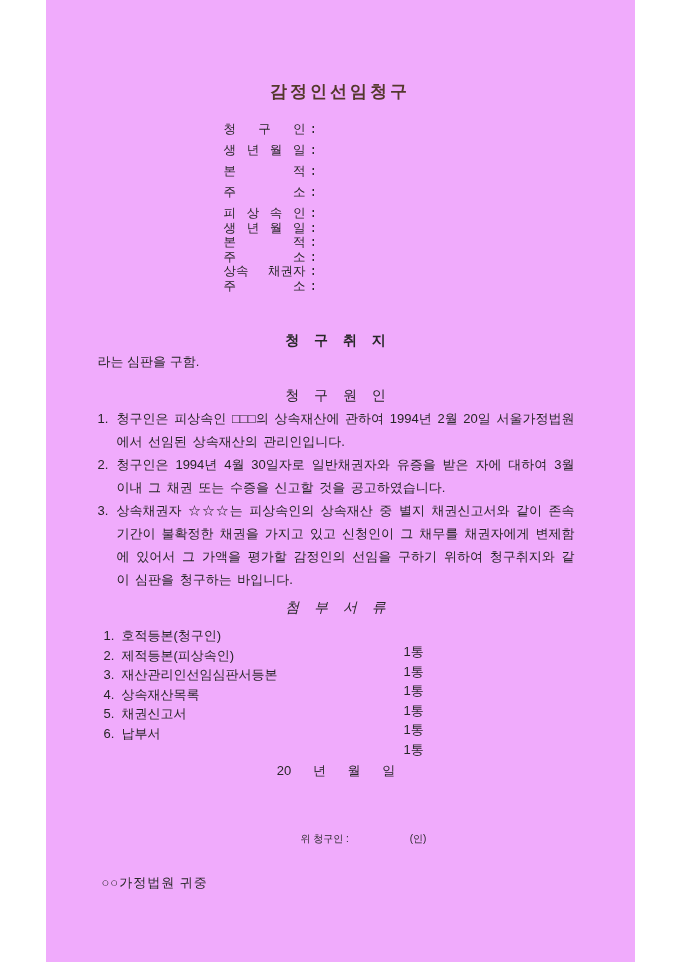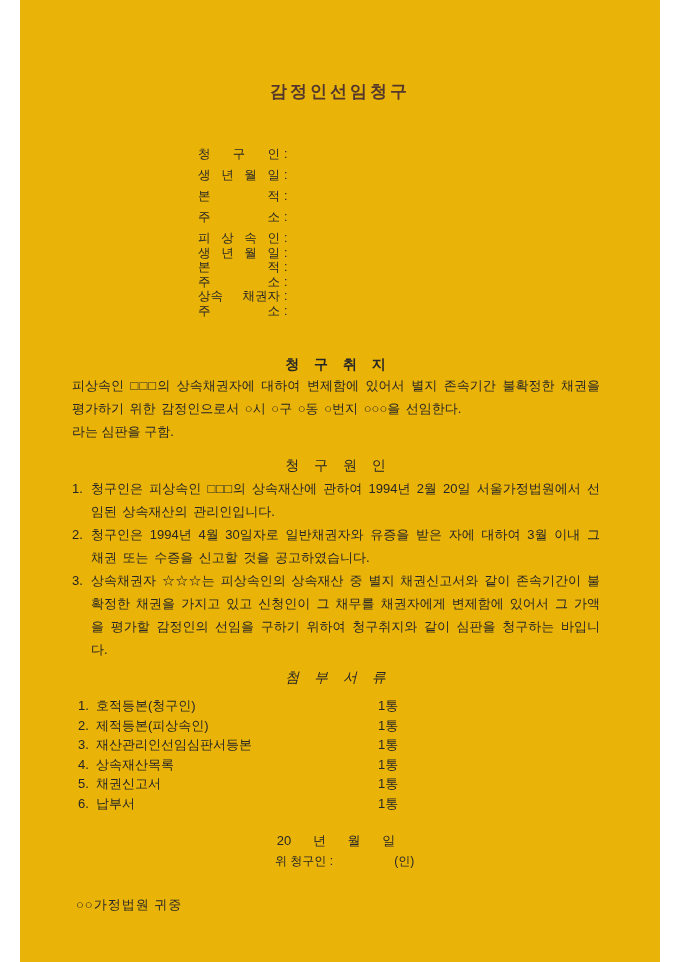--- a/index.html
+++ b/index.html
@@ -1,34 +1,34 @@
 <!DOCTYPE html>
 <html lang="ko"><head>
 <meta charset="utf-8">
 <style>
   html,body { margin:0; padding:0; background:#ffffff; }
   .page {
     position:relative;
-    width:640px; height:962px;
+    width:589px; height:962px;
     margin:0 auto;
-    background:#eab308;
+    background:#f0abfc;
     font-family:"Liberation Sans", sans-serif;
     color:#262626;
     overflow:hidden;
   }
   .title-wrap { padding-top:80px; text-align:center; }
   .doc-title {
     font-size:17px; font-weight:bold;
     letter-spacing:3px;
     color:#54382c;
   }
   .content { padding:0 60px 0 52px; }
 
   
-  .party { margin-top:44px; margin-left:126px; font-size:12.5px; }
+  .party { margin-top:20px; margin-left:126px; font-size:12.5px;font-family:Liberation Mono, monospace; }
   .party-row { white-space:nowrap; }
   .party-row.wide { height:21px; line-height:15px; }
   .party-row.tight { height:14.5px; line-height:14px; }
   .party-label {
     display:inline-block; width:82px;
     text-align:justify; text-align-last:justify;
     -moz-text-align-last:justify;
     vertical-align:top;
   }
   .party-colon { display:inline-block; margin-left:4px; }
@@ -50,25 +50,25 @@
   
   .reason-list { margin-top:2px; }
   .reason-item { display:flex; font-size:13px; line-height:23px; }
   .reason-no   { flex:0 0 19px; }
   .reason-text { flex:1 1 auto; text-align:justify; word-spacing:2px; }
 
   
   .att-list { margin-top:9px; }
   .att-row  { position:relative; font-size:13px; line-height:19.5px; padding-left:6px; }
   .att-no   { display:inline-block; width:18px; }
-  .att-count{ position:absolute; left:306px; top:0; }
+  .att-count{ position:absolute; left:306px; top:16px; }
 
   
   .date-line  { margin-top:18px; text-align:center; font-size:13px; line-height:20px; white-space:pre; }
-  .signer-line{ padding-left:203px; font-size:12px; line-height:20px; white-space:nowrap; }
+  .signer-line{ margin-top:48px; padding-left:203px; font-size:10px; line-height:20px; white-space:nowrap; }
   .seal { margin-left:58px; }
   .court-line { margin-top:24px; padding-left:4px; font-size:13px; line-height:20px; letter-spacing:1px; }
 </style>
 </head>
 <body>
 
 <div class="page">
 
   <div class="title-wrap">
     <span class="doc-title">감정인선임청구</span>
@@ -103,21 +103,20 @@
       </div>
       <div class="party-row tight">
         <span class="party-label">상속 채권자</span><span class="party-colon">:</span>
       </div>
       <div class="party-row tight">
         <span class="party-label">주 소</span><span class="party-colon">:</span>
       </div>
     </div>
 
     <div class="sec-heading h-purpose">청 구 취 지</div>
-    <div class="bodytext">피상속인 □□□의 상속채권자에 대하여 변제함에 있어서 별지 존속기간 불확정한 채권을 평가하기 위한 감정인으로서 ○시 ○구 ○동 ○번지 ○○○을 선임한다.</div>
     <div class="closing">라는 심판을 구함.</div>
 
     <div class="sec-heading h-reason">청 구 원 인</div>
     <div class="reason-list">
       <div class="reason-item">
         <span class="reason-no">1.</span>
         <span class="reason-text">청구인은 피상속인 □□□의 상속재산에 관하여 1994년 2월 20일 서울가정법원에서 선임된 상속재산의 관리인입니다.</span>
       </div>
       <div class="reason-item">
         <span class="reason-no">2.</span>

